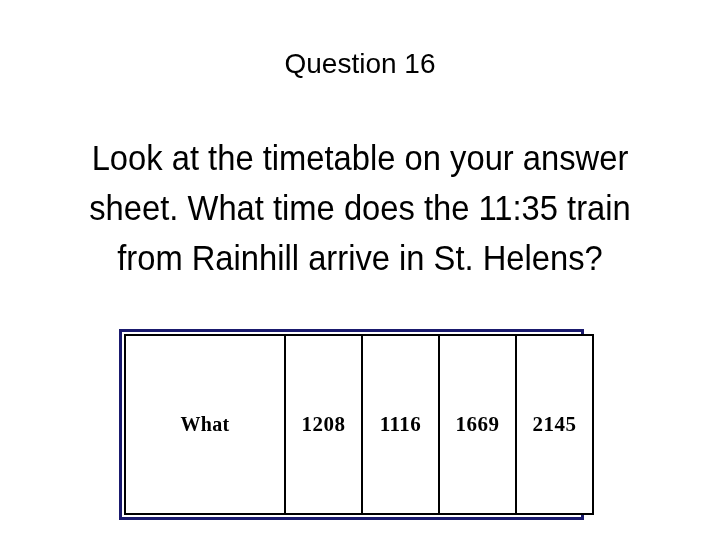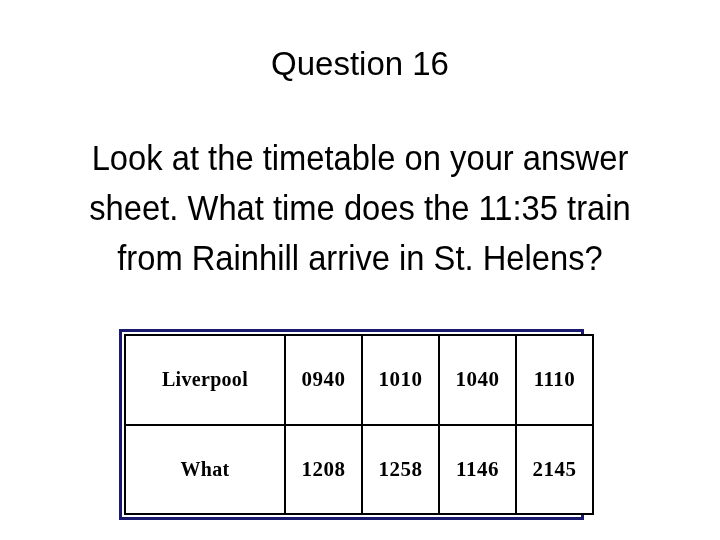--- a/index.html
+++ b/index.html
@@ -23,21 +23,21 @@
   }
 
   
   .slide-title {
     position: absolute;
     left: 0;
     top: 42px;
     width: 720px;
     text-align: center;
     font-family: "Liberation Sans", sans-serif;
-    font-size: 33px;
+    font-size: 28px;
     font-weight: 400;
     line-height: 44px;
     color: #000000;
     letter-spacing: 0px;
   }
 
   
   .question-body {
     position: absolute;
     left: 8px;
@@ -108,30 +108,23 @@
   <div class="question-body">
     <span class="qline">Look at the timetable on your answer</span>
     <span class="qline">sheet. What time does the 11:35 train</span>
     <span class="qline">from Rainhill arrive in St. Helens?</span>
   </div>
 
   <div class="timetable-wrap">
     <table class="timetable">
       <tbody>
         <tr>
-          <td class="station-cell">Liverpool</td>
-          <td class="time-cell">0940</td>
-          <td class="time-cell">1010</td>
-          <td class="time-cell">1040</td>
-          <td class="time-cell">1110</td>
-        </tr>
-        <tr>
           <td class="station-cell">What</td>
           <td class="time-cell">1208</td>
-          <td class="time-cell">1258</td>
-          <td class="time-cell">1146</td>
+          <td class="time-cell">1116</td>
+          <td class="time-cell">1669</td>
           <td class="time-cell">2145</td>
         </tr>
       </tbody>
     </table>
   </div>
 
 </div>
 
 </body></html>

